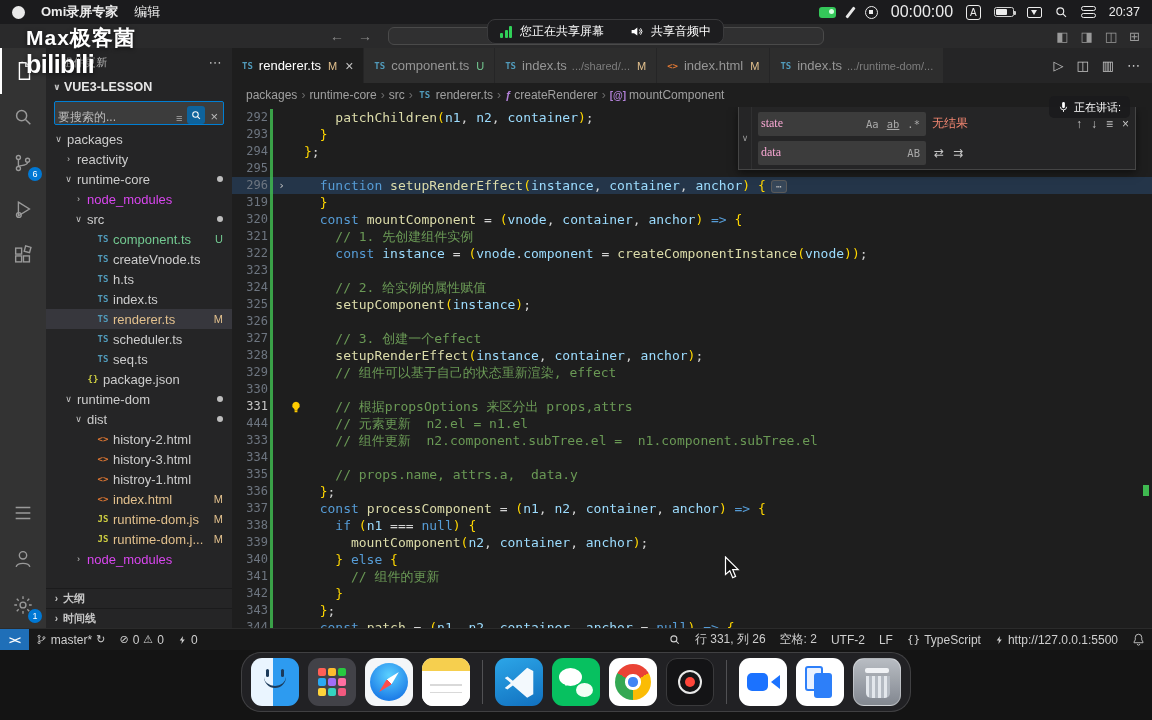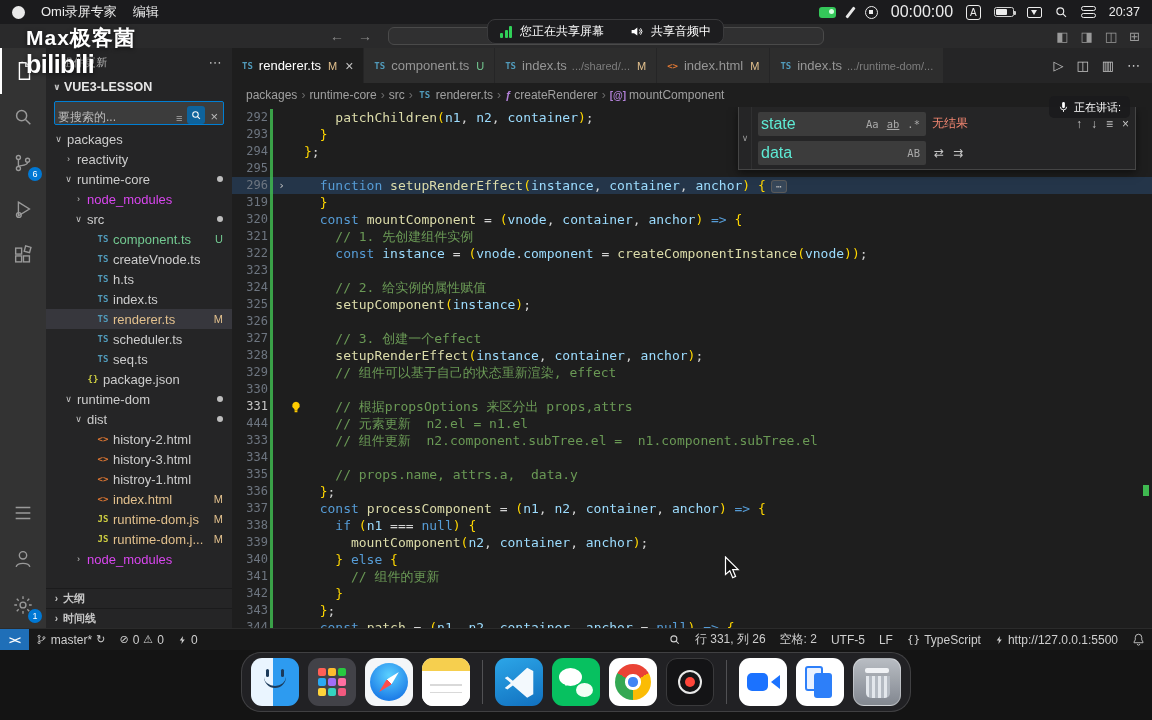--- a/index.html
+++ b/index.html
@@ -3,21 +3,21 @@
 <meta charset="utf-8">
 <style>
 *{margin:0;padding:0;box-sizing:border-box}
 html,body{width:1152px;height:720px;overflow:hidden;background:#0c0c0c}
 #screen{position:relative;width:1152px;height:720px;background:#141414;font-family:"Liberation Sans","DejaVu Sans",sans-serif;color:#ccc;overflow:hidden}
 
 
 .menubar{position:absolute;top:0;left:0;right:0;height:24px;background:#1b1b1d;display:flex;align-items:center;padding:0 12px;font-size:13px;color:#ececec;z-index:40}
 .mb-left{display:flex;align-items:center;gap:16px}
 .apple{width:13px;height:13px;border-radius:50%;background:#e9e9e9;display:inline-block}
-.mb-app{font-weight:normal}
+.mb-app{font-weight:bold}
 .mb-right{margin-left:auto;display:flex;align-items:center;gap:13px}
 .mbi{display:inline-flex;align-items:center;justify-content:center}
 .cam-green{width:17px;height:11px;background:#34c759;border-radius:3px;position:relative}
 .cam-green::after{content:'';position:absolute;right:2px;top:2.5px;width:5px;height:5px;background:#d6ffe0;border-radius:50%}
 .pencil{width:3px;height:13px;background:#e6e6e6;border-radius:1px;transform:rotate(38deg)}
 .stopbtn{width:13px;height:13px;border:1.4px solid #ececec;border-radius:50%;position:relative}
 .stopbtn::after{content:'';position:absolute;left:3px;top:3px;width:4px;height:4px;background:#ececec}
 .mb-timer{font-family:Liberation Sans, sans-serif;font-size:16px}
 .mb-A{border:1.2px solid #ececec;border-radius:3px;font-size:10px;padding:0 3px;line-height:13px}
 .battery{width:20px;height:10px;border:1.2px solid #cfcfcf;border-radius:2.5px;position:relative}
@@ -115,21 +115,21 @@
 .tk-p{color:#d4d4d4}.tk-b{color:#ffd700}.tk-o{color:#d4d4d4}.tk-n{color:#569cd6}.tk-w{color:#d4d4d4}
 .tk-fd{color:#bbb;background:rgba(255,255,255,.09);border:1px solid #5a5a5a;border-radius:3px;padding:0 4px;margin-left:5px;font-size:10px}
 .ruler-mark{position:absolute;right:3px;top:378px;width:6px;height:11px;background:#3fb950;z-index:3}
 
 
 .findw{position:absolute;top:0;right:16px;width:398px;background:#252526;border:1px solid #454545;border-top:0;box-shadow:0 3px 8px rgba(0,0,0,.5);display:flex;z-index:8}
 .fw-toggle{width:13px;display:flex;align-items:center;justify-content:center;color:#9a9a9a;font-size:9px;border-right:1px solid #303031;cursor:pointer}
 .fw-rows{flex:1;padding:4px 6px;display:flex;flex-direction:column;gap:4px}
 .fw-row{height:25px;display:flex;align-items:center;gap:6px}
 .fw-input{width:168px;height:24px;background:#3c3c3c;border-radius:2px;display:flex;align-items:center;padding:0 3px;gap:2px}
-.fw-input input{flex:1;min-width:0;background:transparent;border:0;outline:0;color:#5eead4;font-size:16px;font-family:Liberation Sans, sans-serif}
+.fw-input input{flex:1;min-width:0;background:transparent;border:0;outline:0;color:#f9a8d4;font-size:12px;font-family:Liberation Serif, serif}
 .fw-opt{color:#aaa;font-size:10.5px;padding:1px 3px;border-radius:3px;cursor:pointer;font-family:"DejaVu Sans Mono",monospace}
 .fw-opt.u{text-decoration:underline}
 .fw-result{color:#f48771;font-size:12px;white-space:nowrap}
 .fw-nav{margin-left:auto;display:flex;align-items:center;gap:9px;color:#c5c5c5;font-size:12px}
 .fw-nav span{cursor:pointer}
 
 
 .statusbar{position:absolute;left:0;right:0;top:628px;height:22px;background:#181818;border-top:1px solid #2b2b2b;display:flex;align-items:center;font-size:12px;color:#cfcfcf;z-index:5}
 .sb-left,.sb-right{display:flex;align-items:center;height:100%}
 .sb-right{margin-left:auto}
@@ -839,21 +839,21 @@
     </div>
     <div class="sb-right">
       <div class="sbi">
         <svg width="12" height="12" viewBox="0 0 16 16">
             <circle cx="6.5" cy="6.5" r="4" fill="none" stroke="#cfcfcf" stroke-width="1.4"></circle>
             <line x1="9.5" y1="9.5" x2="13" y2="13" stroke="#cfcfcf" stroke-width="1.4"></line>
           </svg>
       </div>
       <div class="sbi">行 331, 列 26</div>
       <div class="sbi">空格: 2</div>
-      <div class="sbi">UTF-5</div>
+      <div class="sbi">UTF-2</div>
       <div class="sbi">LF</div>
       <div class="sbi">
         <span class="braces">{}</span>
         <span>TypeScript</span>
       </div>
       <div class="sbi">
         <svg width="9" height="12" viewBox="0 0 16 16">
             <path d="M9 1 3 9h4l-1 6 6-8H8z" fill="#cfcfcf"></path>
           </svg>
         <span>http://127.0.0.1:5500</span>

